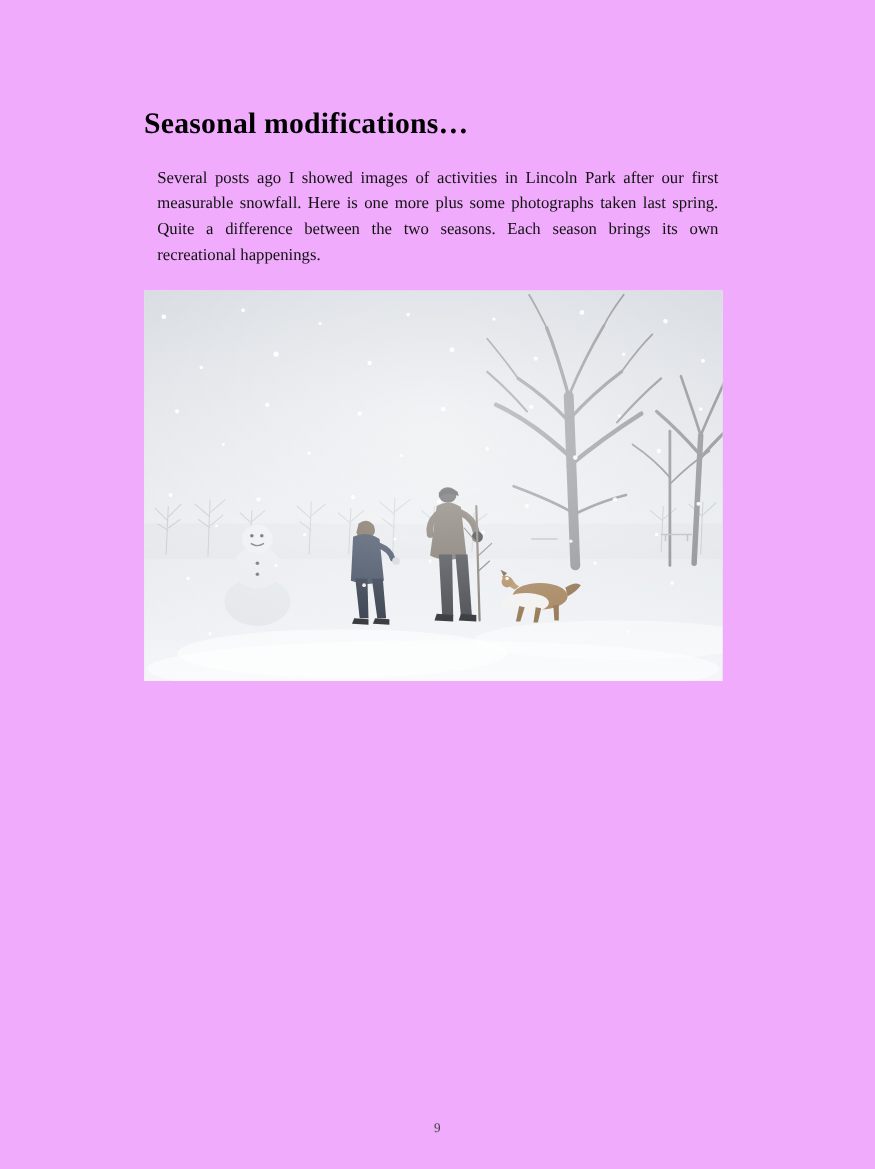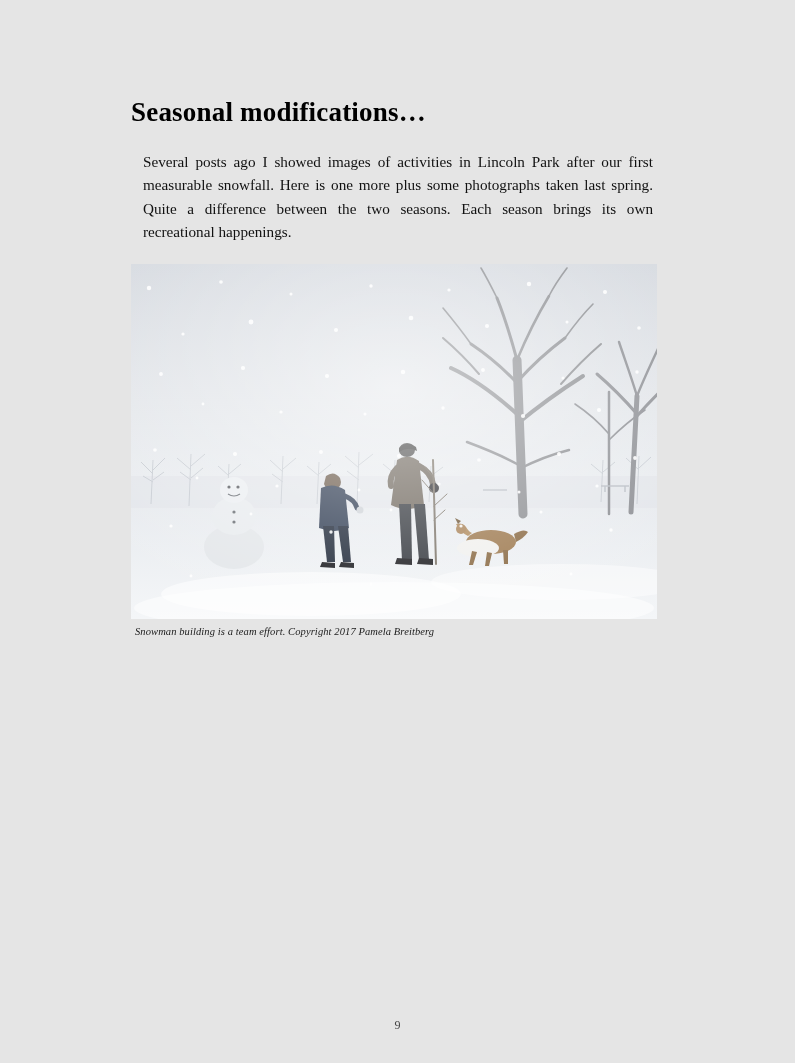--- a/index.html
+++ b/index.html
@@ -13,21 +13,21 @@
     position: relative;
     font-family: "Liberation Serif", serif;
     color: #000000;
     overflow: hidden;
   }
   .page {
     position: absolute;
     left: 0; top: 0;
     width: 795px;
     height: 1063px;
-    background: #e5e5e5;
+    background: #f0abfc;
     text-decoration: underline;
   }
   .content {
     position: absolute;
     left: 131px;
     top: 96px;
     width: 534px;
   }
   .doc-title {
     font-family: "Liberation Serif", serif;
@@ -273,18 +273,17 @@
               <circle cx="260" cy="246" r="1.4"></circle>
             <circle cx="330" cy="262" r="1.6"></circle>
               <circle cx="410" cy="248" r="1.5"></circle>
             <circle cx="480" cy="266" r="1.7"></circle>
             <circle cx="60" cy="312" r="1.4"></circle>
               <circle cx="240" cy="320" r="1.3"></circle>
             <circle cx="440" cy="310" r="1.4"></circle>
           </g>
         </svg>
       </div>
-      <div class="photo-caption">Snowman building is a team effort. Copyright 2017 Pamela Breitberg</div>
     </div>
   </div>
 
   <div class="page-number">9</div>
 </div>
 
 </body></html>

